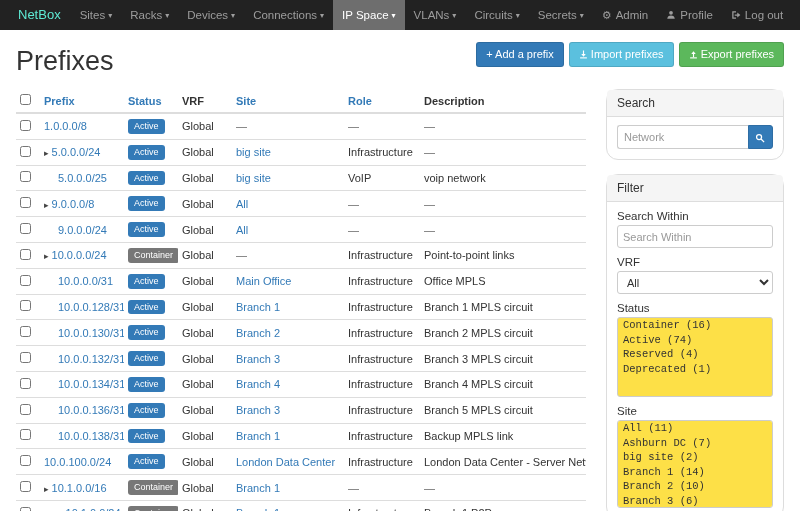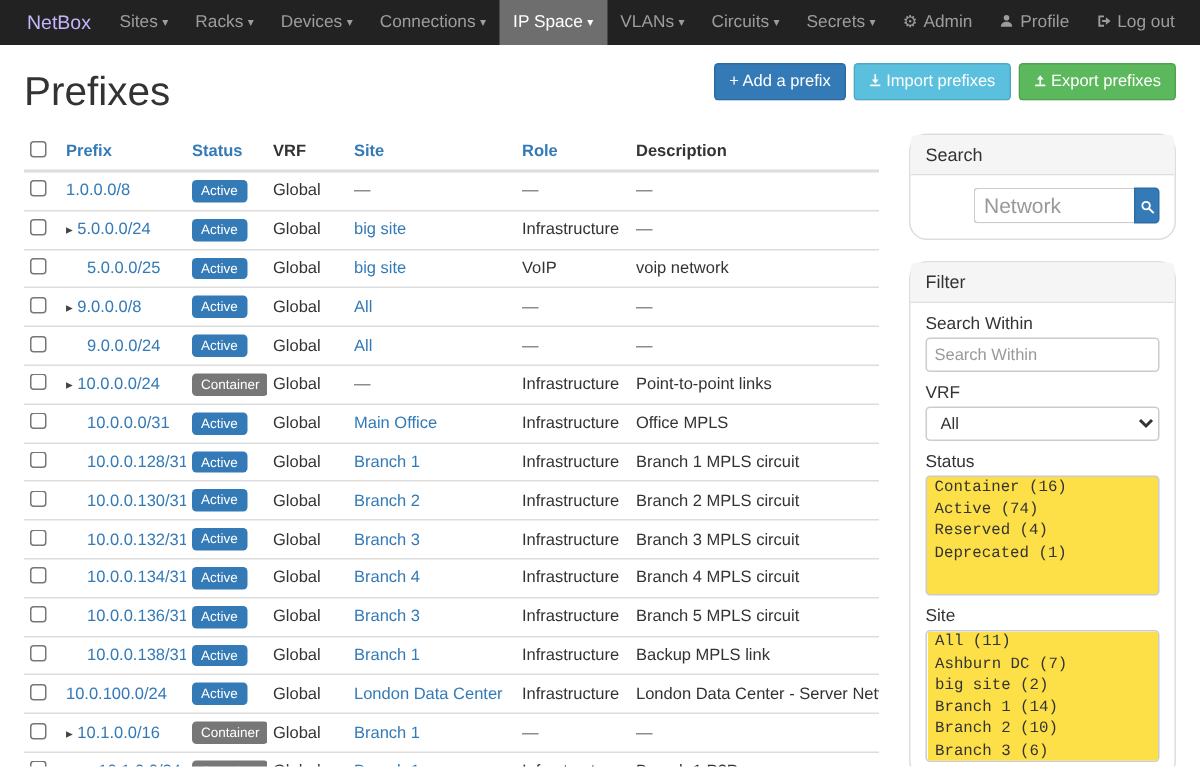--- a/index.html
+++ b/index.html
@@ -4,21 +4,21 @@
 <style>
   * { box-sizing: border-box; margin: 0; padding: 0; }
   html, body {
     width: 800px; height: 511px; overflow: hidden;
     background: #fff; color: #333;
     font-family: "Liberation Sans", "DejaVu Sans", sans-serif;
     font-size: 12px;
   }
   
   .navbar { background:#222; height:30px; display:flex; align-items:stretch; padding:0 8px; }
-  .brand { line-height:30px; padding:0 10px; color:#c4b5fd; font-size:13px; cursor:pointer; white-space:nowrap; }
+  .brand { line-height:30px; padding:0 10px; color:#5eead4; font-size:13px; cursor:pointer; white-space:nowrap; }
   ul.nav { display:flex; list-style:none; align-items:stretch;justify-content:space-between; }
   .nav-item { line-height:30px; padding:0 9px; font-size:11.5px; color:#9d9d9d; cursor:pointer; white-space:nowrap; }
   .nav-item.active { background:#6e6e6e; color:#fff; }
   .caret { margin-left:3px; font-size:8px; vertical-align:1px; }
   .navbar-right { margin-left:auto; }
   .nav-ico { margin-right:4px; }
   .svgi { width:10px; height:10px; vertical-align:-1px; }
   .uni { font-size:11px; }
   
   .page-header { padding:10px 16px 4px; }
@@ -48,21 +48,21 @@
   .muted { color:#666; }
   input[type=checkbox] { width:11px; height:11px; cursor:pointer; }
   
   .panel { border:1px solid #ddd; border-radius:12px; margin-bottom:14px; background:#fff; }
   .panel-heading { background:#f5f5f5; border-bottom:1px solid #ddd; padding:6px 10px;
                    font-size:12px; color:#333; border-radius:4px 4px 0 0; }
   .panel-body { padding:8px 10px 10px; }
   .input-group { display:flex; }
   .input-group input { flex:1 1 auto; min-width:0; height:24px; border:1px solid #ccc;
                        border-right:none; border-radius:3px 0 0 3px; padding:0 6px;
-                       font-size:14px; font-family:inherit; color:#333;margin-left:32px; }
+                       font-size:11px; font-family:inherit; color:#333; }
   .search-btn { width:30px; height:24px; background:#337ab7; border:1px solid #2e6da4;
                 border-radius:0 3px 3px 0; color:#fff; cursor:pointer;
                 display:flex; align-items:center; justify-content:center; }
   .f-label { display:block; margin:8px 0 3px; font-size:11.5px; color:#333; }
   .f-label.first { margin-top:0; }
   .text-input, .f-select { width:100%; height:23px; border:1px solid #ccc; border-radius:3px;
                            padding:0 5px; font-size:11px; font-family:inherit; color:#333; background:#fff; }
   .listbox { border:1px solid #ccc; border-radius:3px; overflow-y:scroll; background:#fde047;font-family:Liberation Mono, monospace; }
   .listbox .opt { padding:1px 5px; font-size:10.5px; line-height:12.5px; white-space:nowrap; cursor:default; }
   .lb-status { height:80px; }

